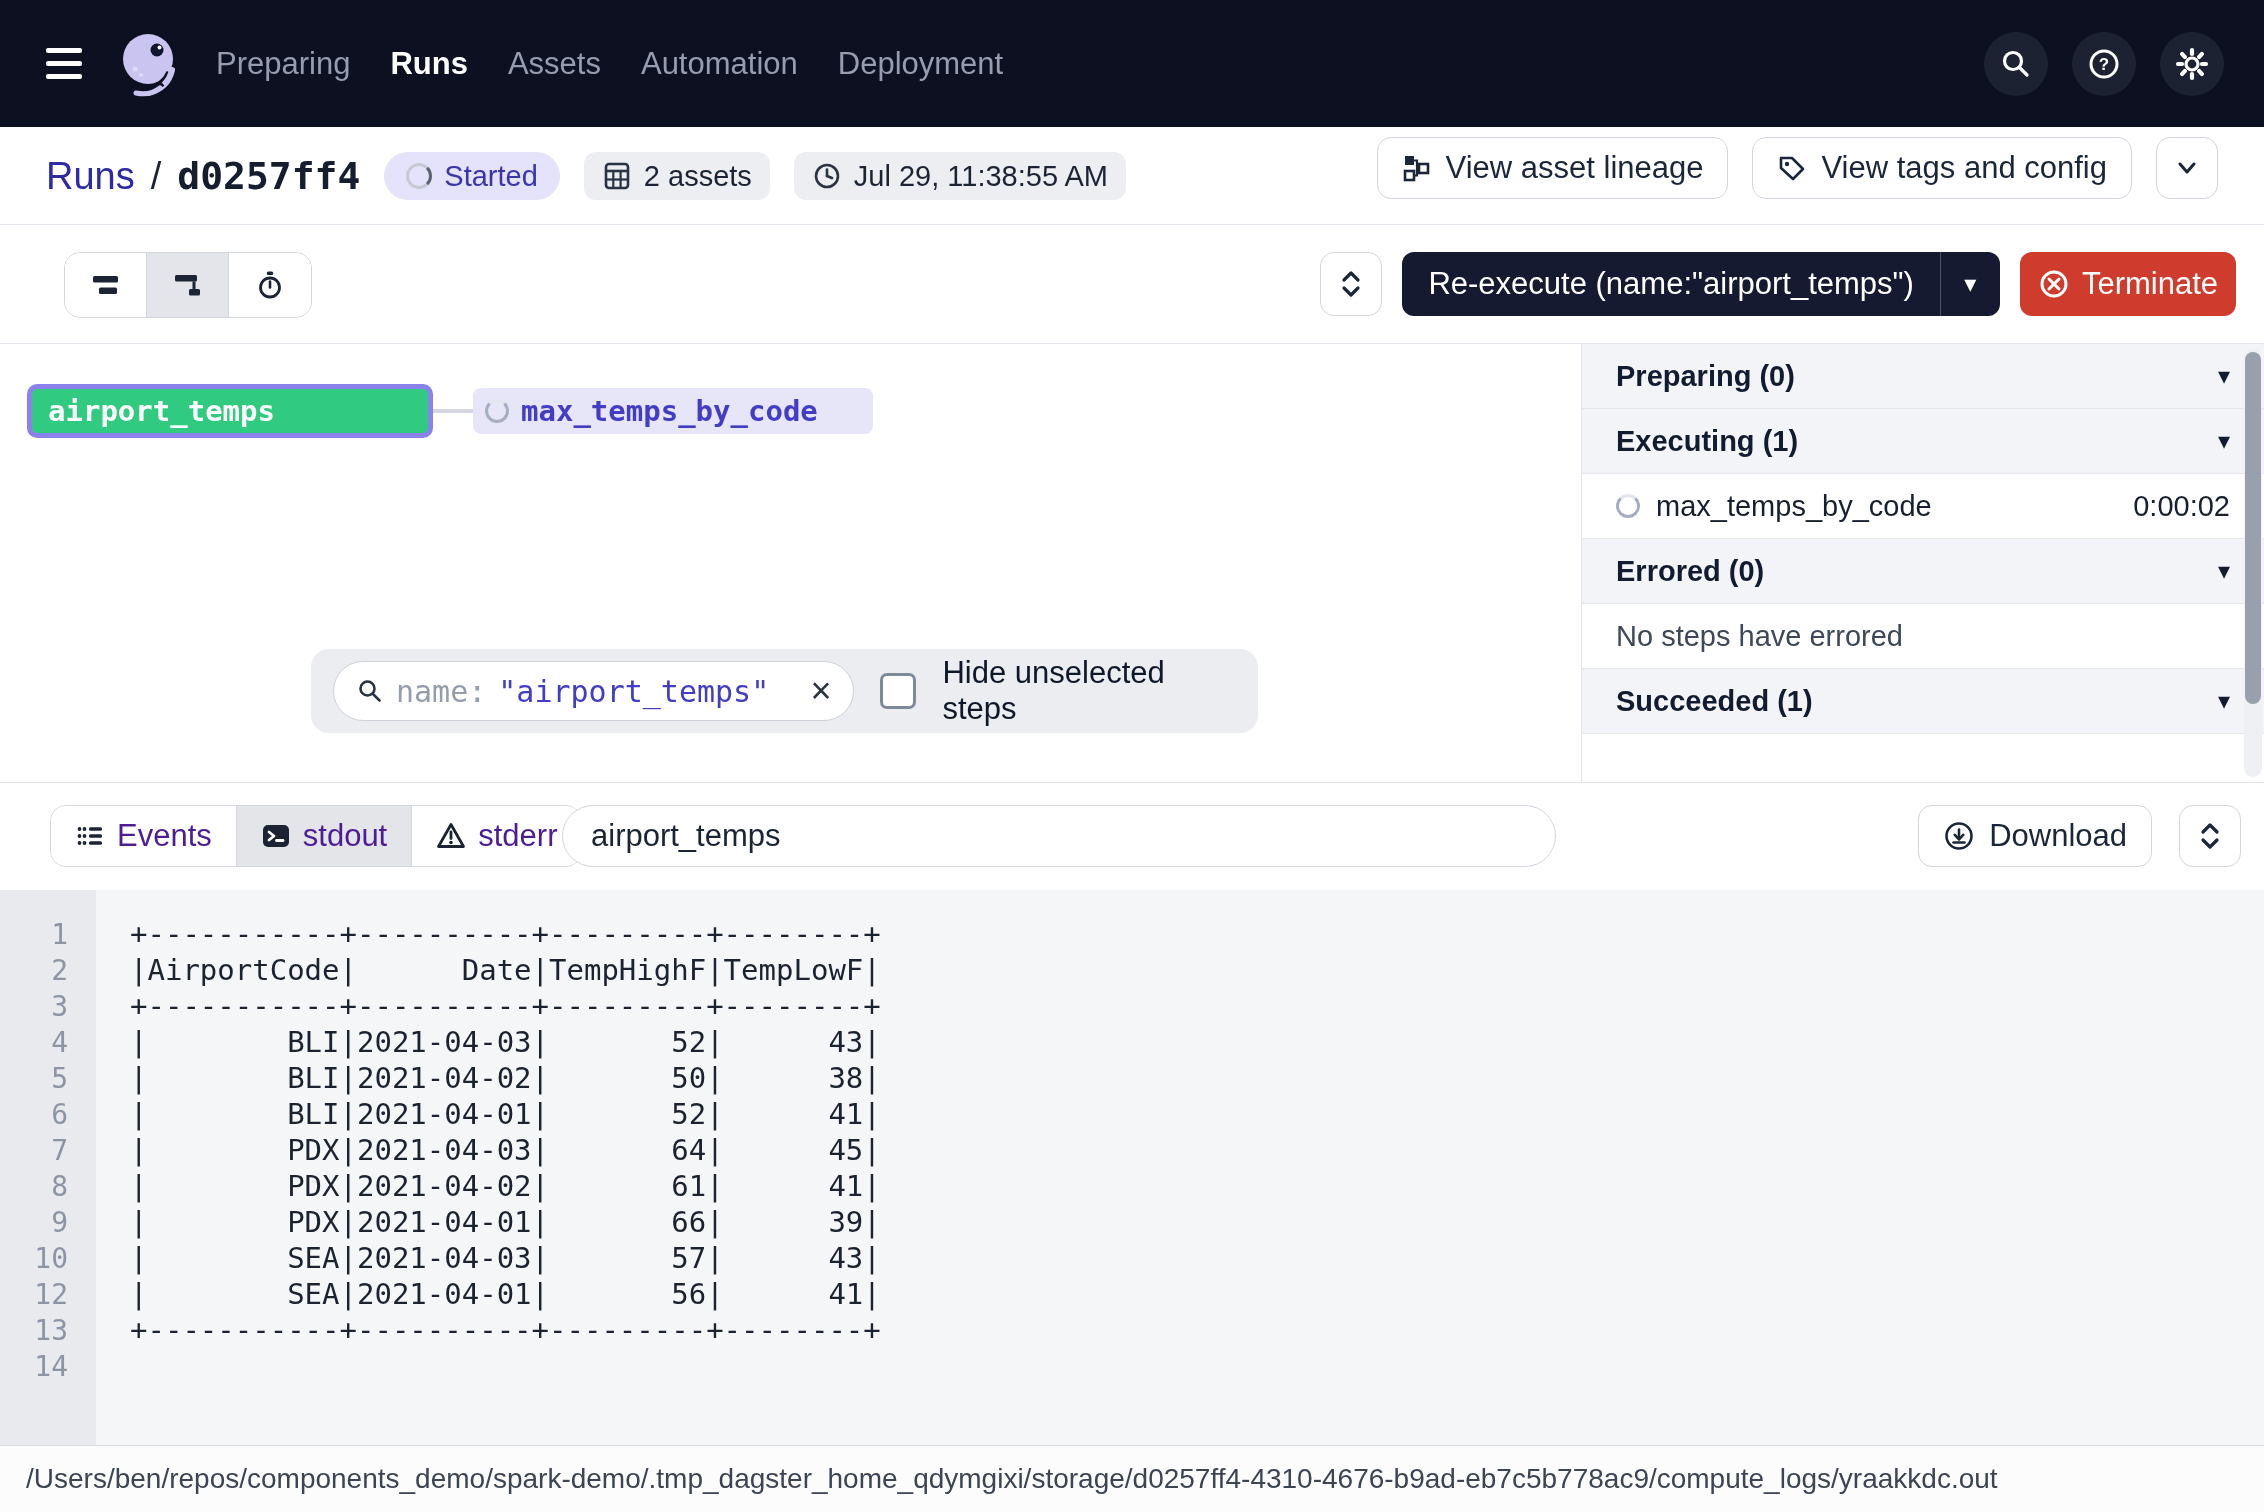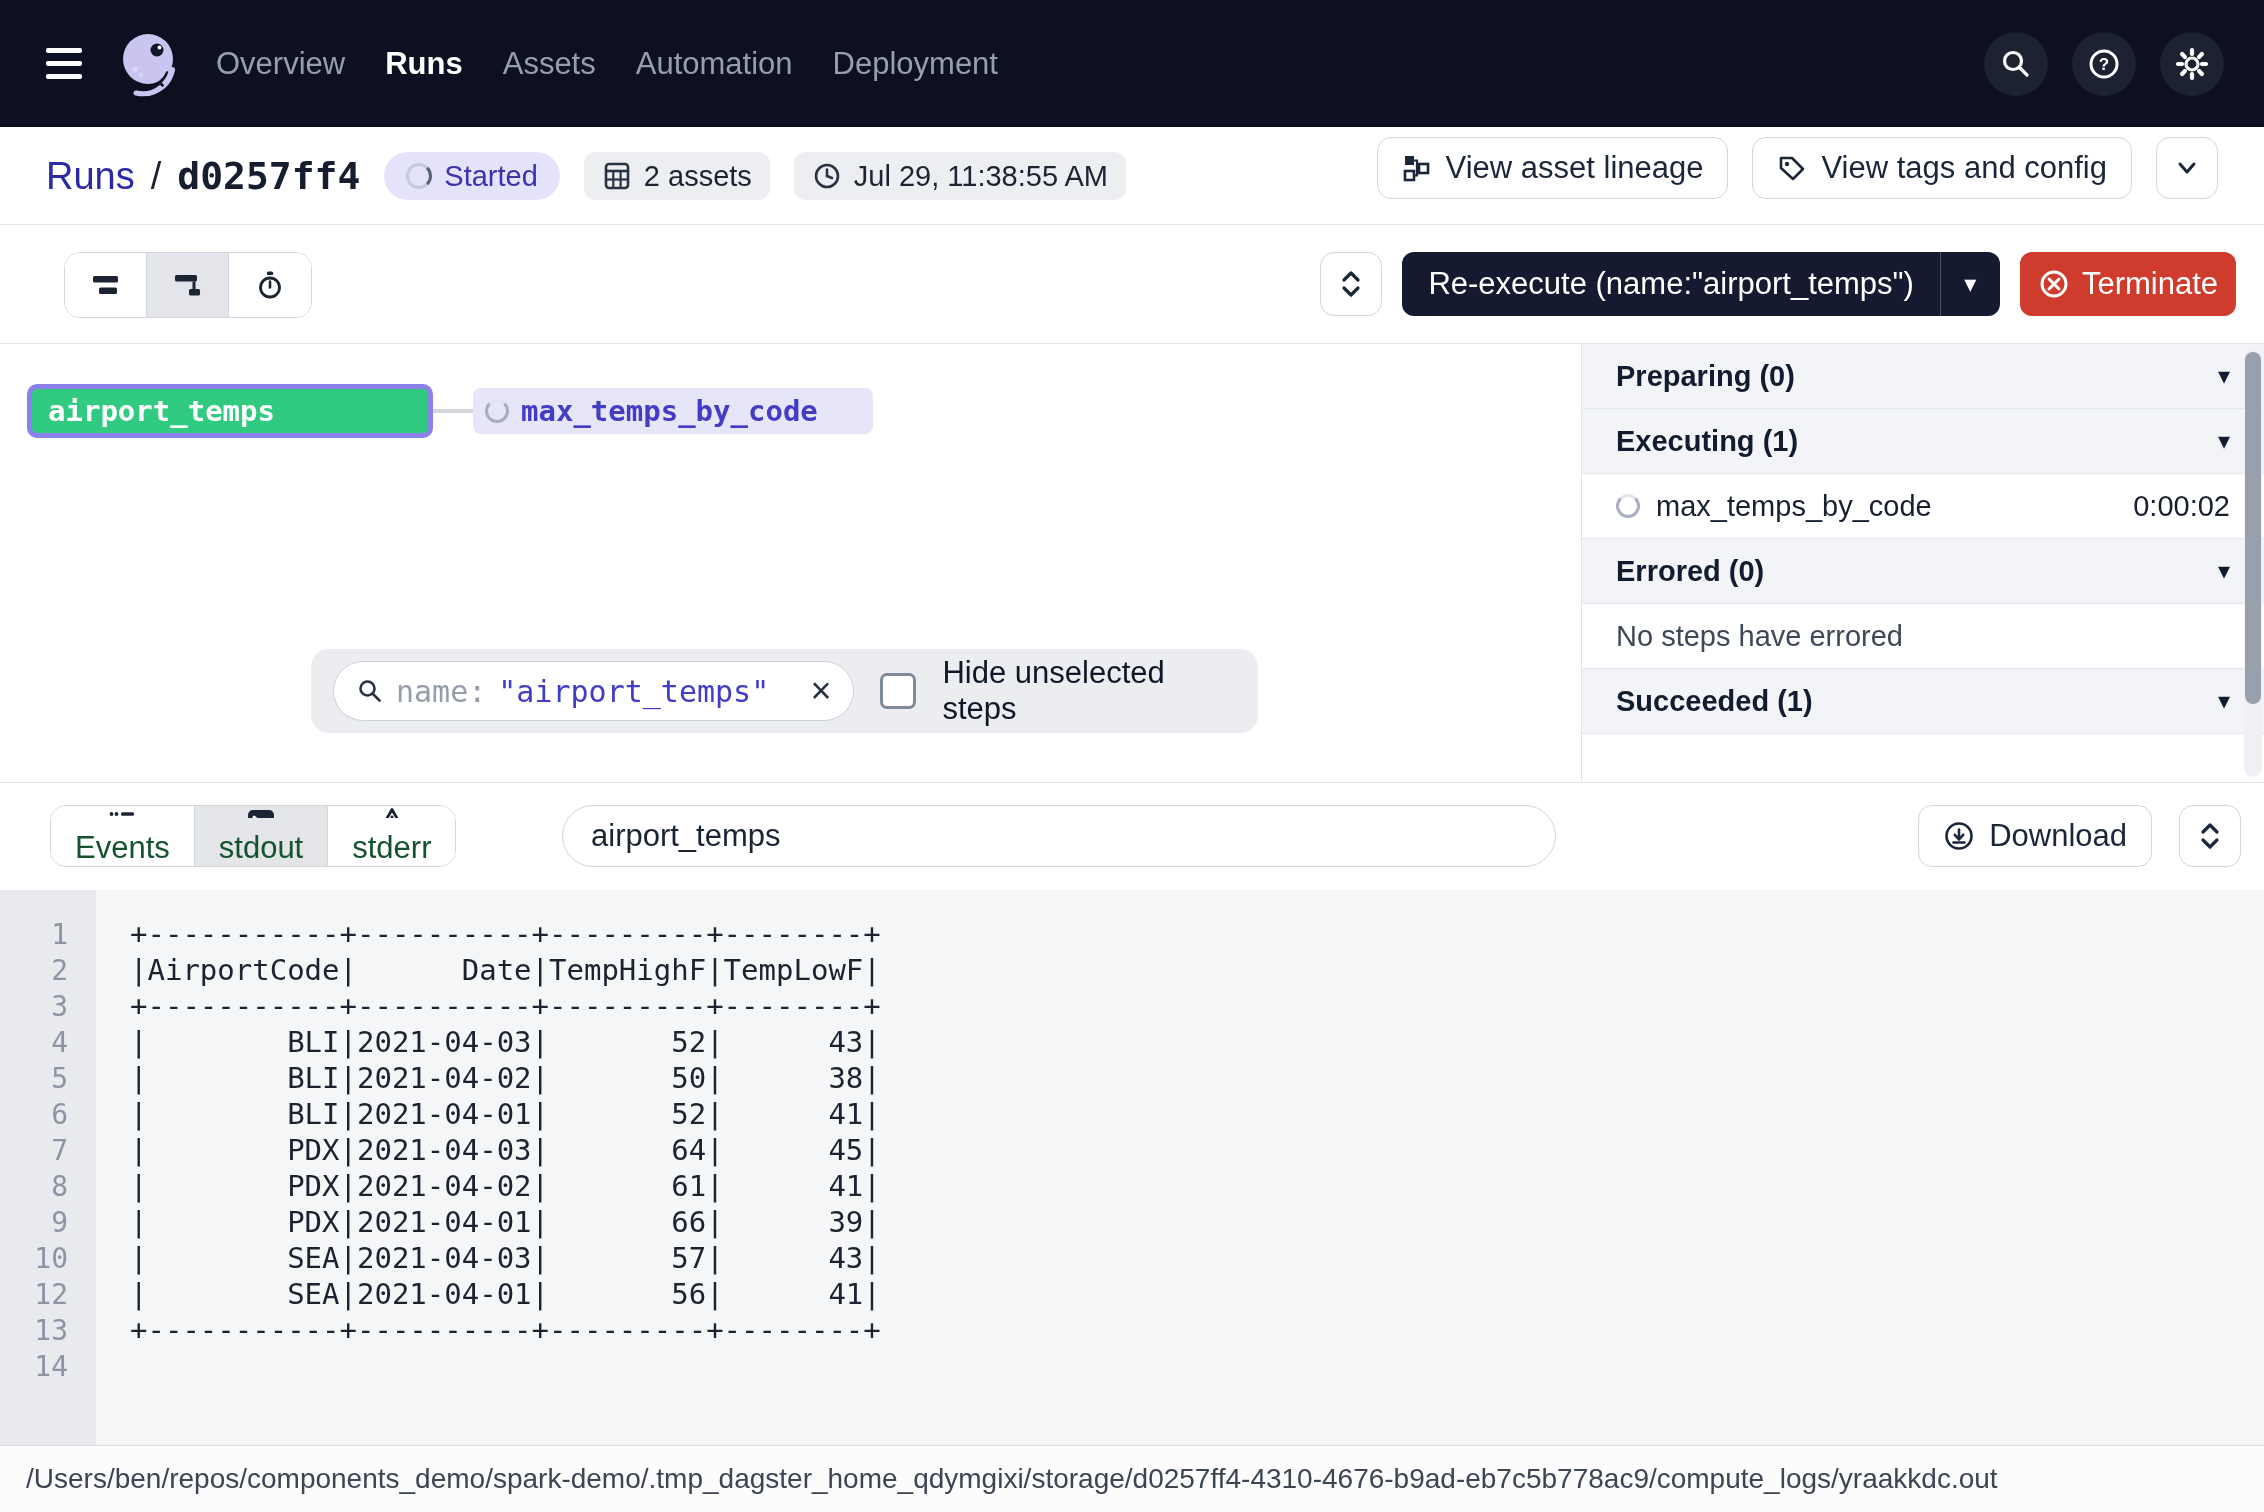--- a/index.html
+++ b/index.html
@@ -92,22 +92,22 @@
   .panel-step-name { font-size:29px; color:#18202f; }
   .panel-step-time { margin-left:auto; font-size:29px; color:#18202f; }
   .scroll-track { position:absolute; right:2px; top:5px; width:18px; height:428px; background:#eef0f3; border-radius:9px; }
   .scroll-thumb { position:absolute; right:3px; top:8px; width:16px; height:352px; background:#99a0ad; border-radius:8px; cursor:grab; }
 
   
   .logs-toolbar { position:absolute; left:0; top:782px; width:2264px; height:108px; background:#fff;
     border-top:1.5px solid #e1e4e9; }
   .tabs { position:absolute; left:50px; top:22px; height:62px; display:flex;
     border:1.5px solid #d2d6dd; border-radius:16px; overflow:hidden; background:#fff; }
-  .tab { display:flex; align-items:center; gap:12px; padding:0 24px; font-size:31px; color:#14532d;
-    border-right:1.5px solid #d2d6dd; cursor:pointer; background:#fff;flex-direction:column; }
+  .tab { display:flex; align-items:center; gap:12px; padding:0 24px; font-size:31px; color:#4c1d95;
+    border-right:1.5px solid #d2d6dd; cursor:pointer; background:#fff; }
   .tab:last-child { border-right:none; }
   .tab.selected { background:#e3e5e9; }
   .file-input { position:absolute; left:562px; top:22px; width:994px; height:62px;
     border:1.5px solid #d2d6dd; border-radius:31px; background:#fff; font-size:31px; color:#1b2433;
     padding:0 28px; font-family:"Liberation Sans", sans-serif; outline:none; }
   .download-btn { position:absolute; right:112px; top:22px; height:62px; }
   .expand-btn { position:absolute; right:23px; top:22px; }
 
   
   .log-area { position:absolute; left:0; top:890px; width:2264px; height:555px; background:#f4f6f8; }
@@ -140,21 +140,21 @@
       <path d="M53 42 Q47 56 30 59" fill="none" stroke="#0d1021" stroke-width="5"></path>
       <path d="M56 40 Q52 58 32 63" fill="none" stroke="#c9c4f0" stroke-width="6" stroke-linecap="round"></path>
       <path d="M47 54 Q38 62 26 61" fill="none" stroke="#0d1021" stroke-width="4"></path>
       <path d="M44 58 Q34 66 20 63" fill="none" stroke="#c9c4f0" stroke-width="5" stroke-linecap="round"></path>
       <circle cx="41" cy="20" r="6.5" fill="#11152b"></circle>
       <circle cx="43.5" cy="17.5" r="2" fill="#ffffff"></circle>
       <circle cx="19" cy="39" r="2.6" fill="#ddd9f8"></circle>
       <circle cx="25" cy="45" r="2" fill="#ddd9f8"></circle>
     </svg>
     <div class="nav-items">
-        <div class="nav-item">Overview</div>
+        <div class="nav-item">Preparing</div>
         <div class="nav-item active">Runs</div>
         <div class="nav-item">Assets</div>
         <div class="nav-item">Automation</div>
         <div class="nav-item">Deployment</div>
       </div>
     <div class="nav-right">
       <div class="nav-icon-btn">
         <svg width="34" height="34">
           <circle cx="14" cy="14" r="8.5" fill="none" stroke="#fff" stroke-width="3.2"></circle>
           <line x1="20.5" y1="20.5" x2="28" y2="28" stroke="#fff" stroke-width="3.2" stroke-linecap="round"></line>

